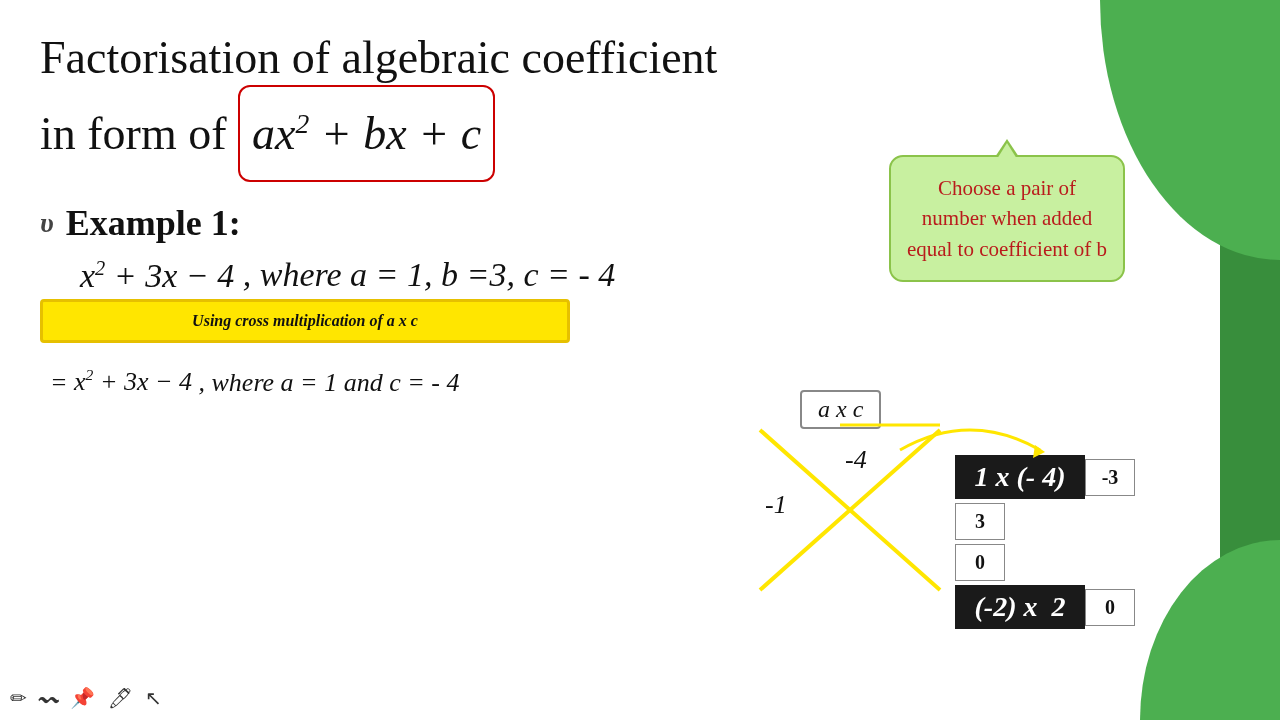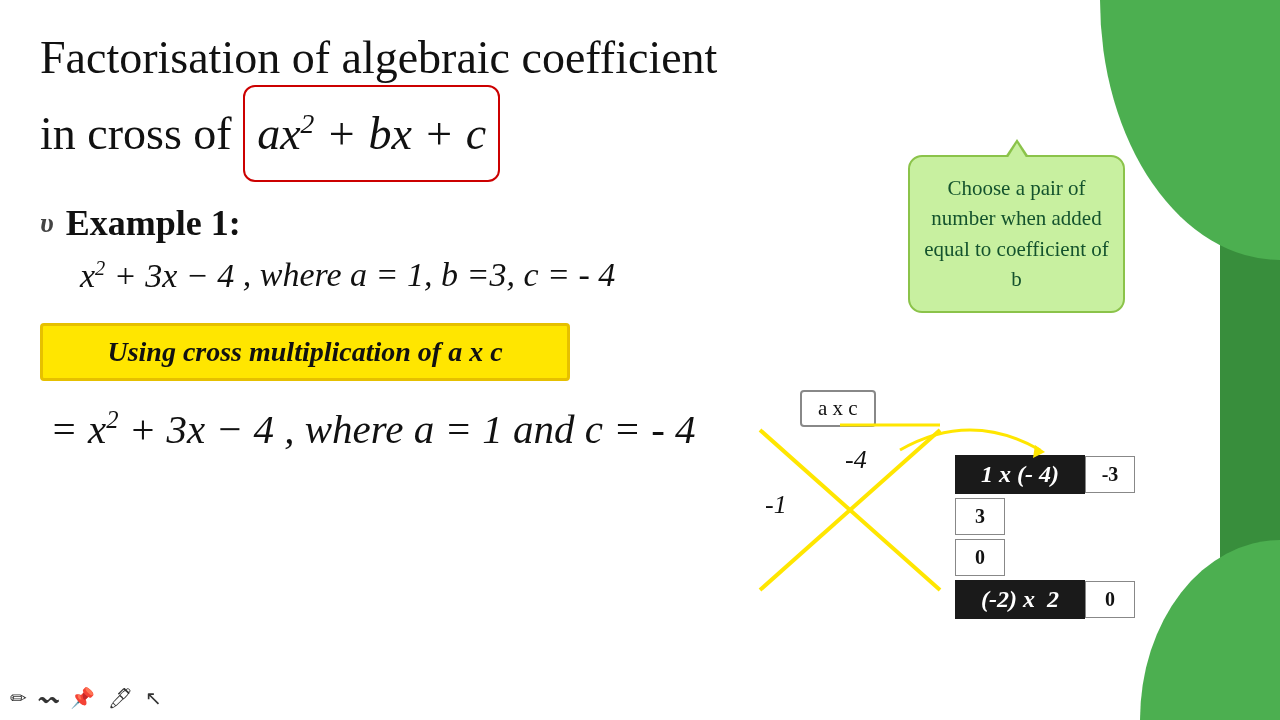--- a/index.html
+++ b/index.html
@@ -84,42 +84,42 @@
     .bullet-u {
       font-size: 28px;
       color: #444;
       font-style: italic;
       margin-right: 4px;
     }
 
     .equation-line {
       font-size: 34px;
       font-style: italic;
-      margin-bottom: 28px;
+      margin-bottom: 4px;
       color: #111;
       padding-left: 40px;
     }
 
     .yellow-banner {
       background: #ffe600;
       border: 3px solid #e6c000;
       border-radius: 4px;
       text-align: center;
-      font-size: 28px;
+      font-size: 16px;
       font-weight: bold;
       font-style: italic;
       color: #111;
       padding: 10px 20px;
       width: 530px;
       margin-bottom: 24px;
       font-family: 'Georgia', serif;
     }
 
     .equation-line2 {
-      font-size: 41px;
+      font-size: 26px;
       font-style: italic;
       color: #111;
       padding-left: 10px;
       margin-bottom: 20px;
     }
 
     
     .cross-area {
       position: absolute;
       left: 740px;
@@ -130,21 +130,22 @@
     }
 
     .axc-box {
       position: absolute;
       top: 0;
       left: 60px;
       background: white;
       border: 2px solid #888;
       border-radius: 4px;
       padding: 4px 16px;
-      font-size: 21px;
+      font-size: 24px;
+      font-style: italic;
       color: #111;
     }
 
     .cross-svg {
       position: absolute;
       top: 30px;
       left: 0;
       width: 220px;
       height: 185px;
     }
@@ -177,21 +178,21 @@
 
     .pairs-row {
       display: flex;
       align-items: center;
       margin-bottom: 4px;
     }
 
     .pairs-cell-label {
       background: #1a1a1a;
       color: white;
-      font-size: 24px;
+      font-size: 28px;
       font-weight: bold;
       padding: 6px 14px;
       min-width: 130px;
       text-align: center;
       font-style: italic;
     }
 
     .pairs-cell-value {
       background: white;
       color: #111;
@@ -201,26 +202,26 @@
       min-width: 50px;
       text-align: center;
       border: 1px solid #888;
     }
 
     
     .speech-bubble {
       position: absolute;
       right: 155px;
       top: 155px;
-      width: 217px;
+      width: 236px;
       background: #c8f0a0;
       border-radius: 14px;
       padding: 16px 14px;
       font-size: 21px;
-      color: #14532d;
+      color: #b91c1c;
       text-align: center;
       line-height: 1.45;
       z-index: 5;
       border: 2px solid #8bc34a;
     }
 
     .speech-bubble::after {
       content: '';
       position: absolute;
       top: -18px;
@@ -276,21 +277,21 @@
 <body>
 
 <div class="bg-green-mid"></div>
 <div class="bg-green-top"></div>
 <div class="bg-green-bottom"></div>
 
 <div class="main-content">
 
   <div class="title">
     <span>Factorisation of algebraic coefficient</span><br>
-    <span>in cross of </span>
+    <span>in form of </span>
     <span class="title-formula">
       <i>ax<sup>2</sup> + bx + c</i>
     </span>
   </div>
 
   <div class="example-label">
     <span class="bullet-u">υ</span>
     <span>Example 1:</span>
   </div>
 

